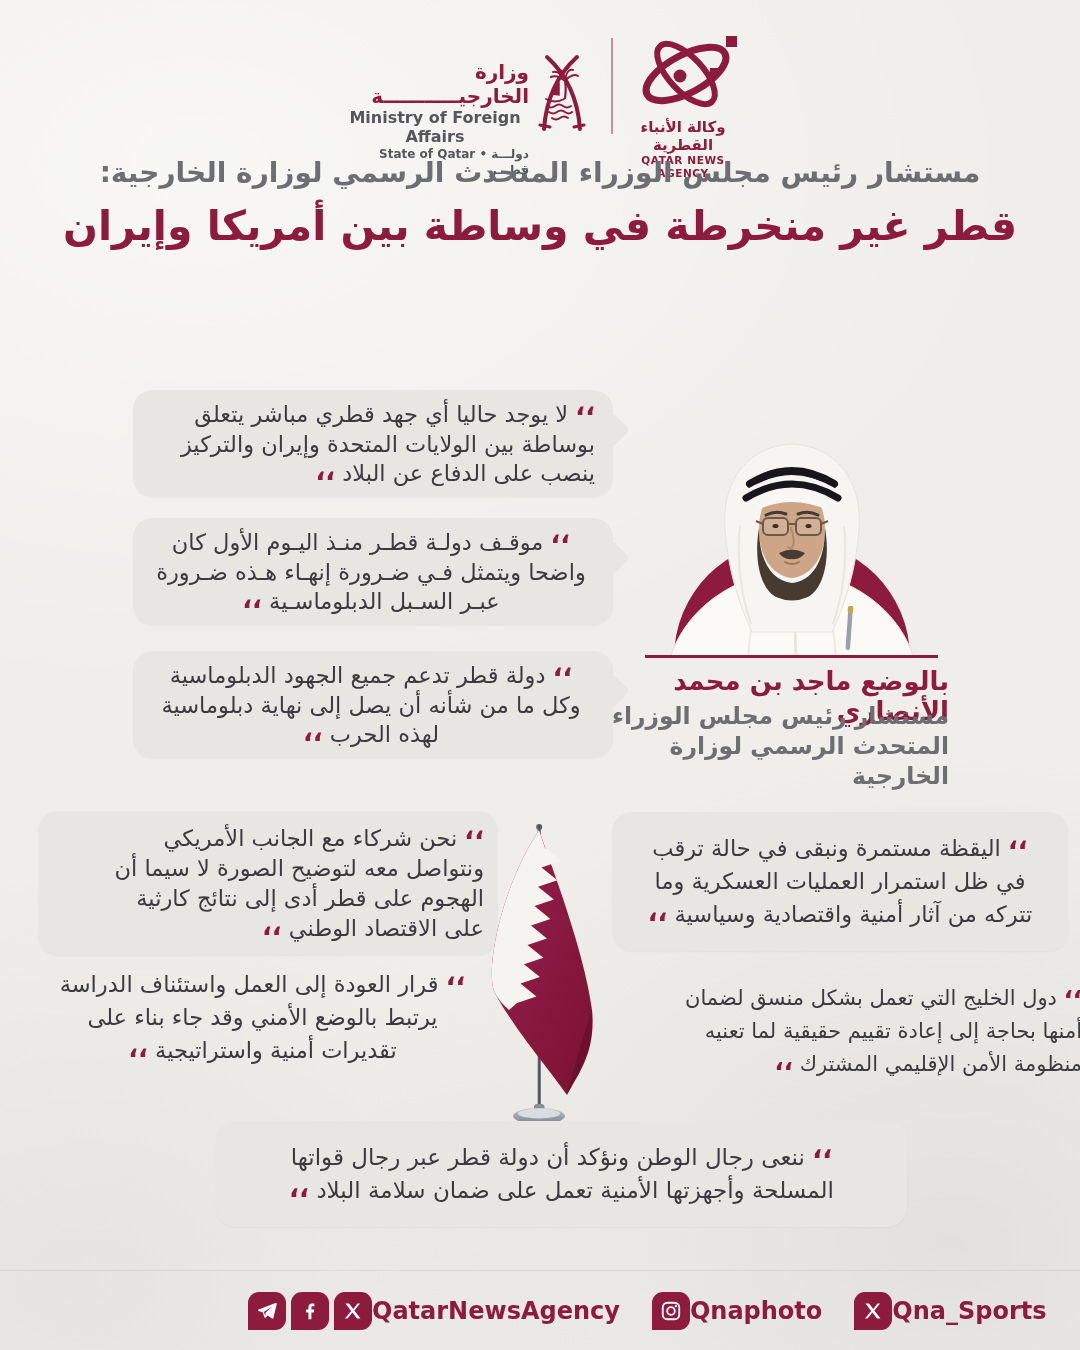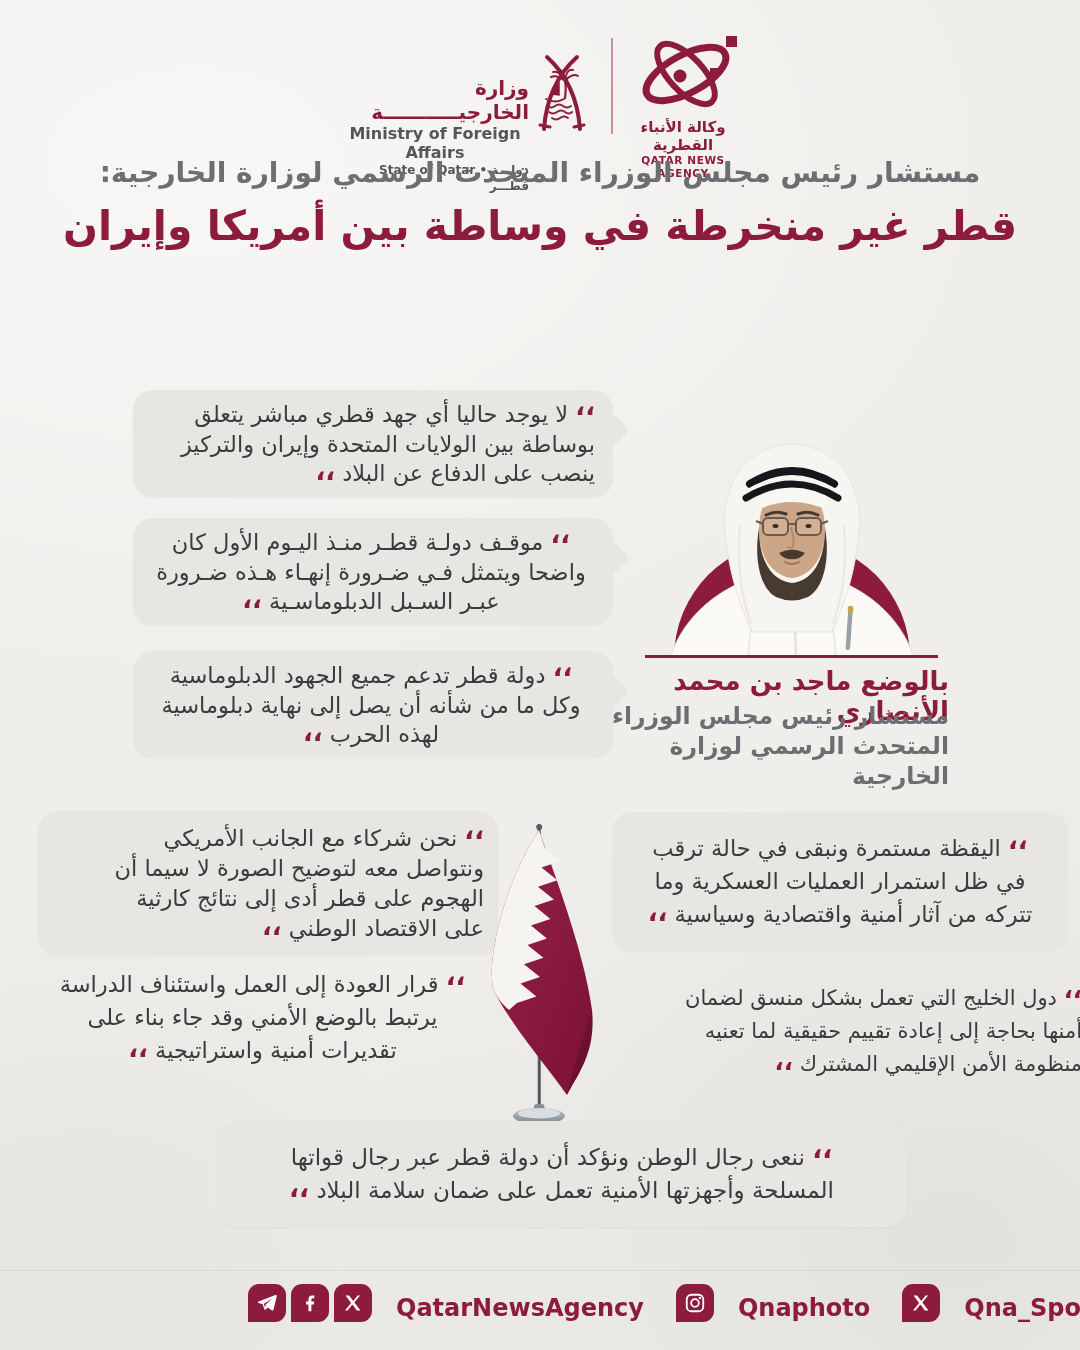--- a/index.html
+++ b/index.html
@@ -7,21 +7,21 @@
     position:relative;width:1080px;height:1350px;margin:0 auto;overflow:hidden;
     font-family:"DejaVu Sans","Liberation Sans",sans-serif;
     background:
       radial-gradient(1400px 900px at 18% 12%, rgba(255,255,255,.55), transparent 60%),
       radial-gradient(1000px 800px at 88% 92%, rgba(120,112,106,.10), transparent 62%),
       radial-gradient(900px 700px at 8% 95%, rgba(120,112,106,.08), transparent 60%),
       #efeeeb;
   }
   .abs{position:absolute;}
   
-  .mofa-text{left:341px;top:76px;width:188px;text-align:right;direction:rtl;color:#8d1b3d;}
+  .mofa-text{left:341px;top:60px;width:188px;text-align:right;direction:rtl;color:#8d1b3d;}
   .mofa-ar{font-size:20px;font-weight:700;letter-spacing:0;line-height:24px;}
   .mofa-en{font-size:16px;font-weight:700;color:#55565a;line-height:19px;direction:ltr;text-align:center;}
   .mofa-state{font-size:12px;font-weight:700;color:#55565a;line-height:16px;direction:ltr;text-align:right;}
   .logo-divider{left:611px;top:38px;width:2px;height:96px;background:#8d1b3d;opacity:.45;}
   .qna-block{left:620px;top:34px;width:126px;text-align:center;}
   .qna-ar{font-size:15px;font-weight:700;color:#8d1b3d;line-height:18px;margin-top:2px;direction:rtl;}
   .qna-en{font-size:10.5px;font-weight:700;color:#8d1b3d;letter-spacing:.6px;line-height:13px;}
   
   .kicker{left:0;top:156px;width:100%;text-align:center;direction:rtl;
     font-size:28px;font-weight:700;color:#6d6e71;}
@@ -48,21 +48,21 @@
   .photo-line{left:645px;top:655px;width:293px;height:3px;background:#8d1b3d;}
   .speaker-name{right:131px;top:666px;width:360px;text-align:right;direction:rtl;
     font-size:26px;font-weight:800;color:#8d1b3d;}
   .speaker-role{right:131px;top:701px;width:360px;text-align:right;direction:rtl;
     font-size:23.5px;line-height:30px;font-weight:700;color:#6d6e71;}
   
   .flag-svg{left:455px;top:818px;}
   
   .crease{left:0;top:1270px;width:100%;height:1px;background:rgba(120,110,105,.12);}
   .footer{left:248px;top:1284px;display:flex;align-items:center;gap:32px;}
-  .acct{display:flex;align-items:flex-end;gap:24px;}
+  .acct{display:flex;align-items:center;gap:0;margin-top:8px;}
   .icon-strip{display:flex;align-items:center;gap:5px;}
   .tile{width:38px;height:38px;background:#8d1b3d;border-radius:11px 11px 11px 0;
     display:flex;align-items:center;justify-content:center;}
   .tile svg{display:block;}
   .acct-label{font-size:24px;font-weight:700;color:#8d1b3d;}
 </style>
 </head>
 <body>
 
 <div class="page">

